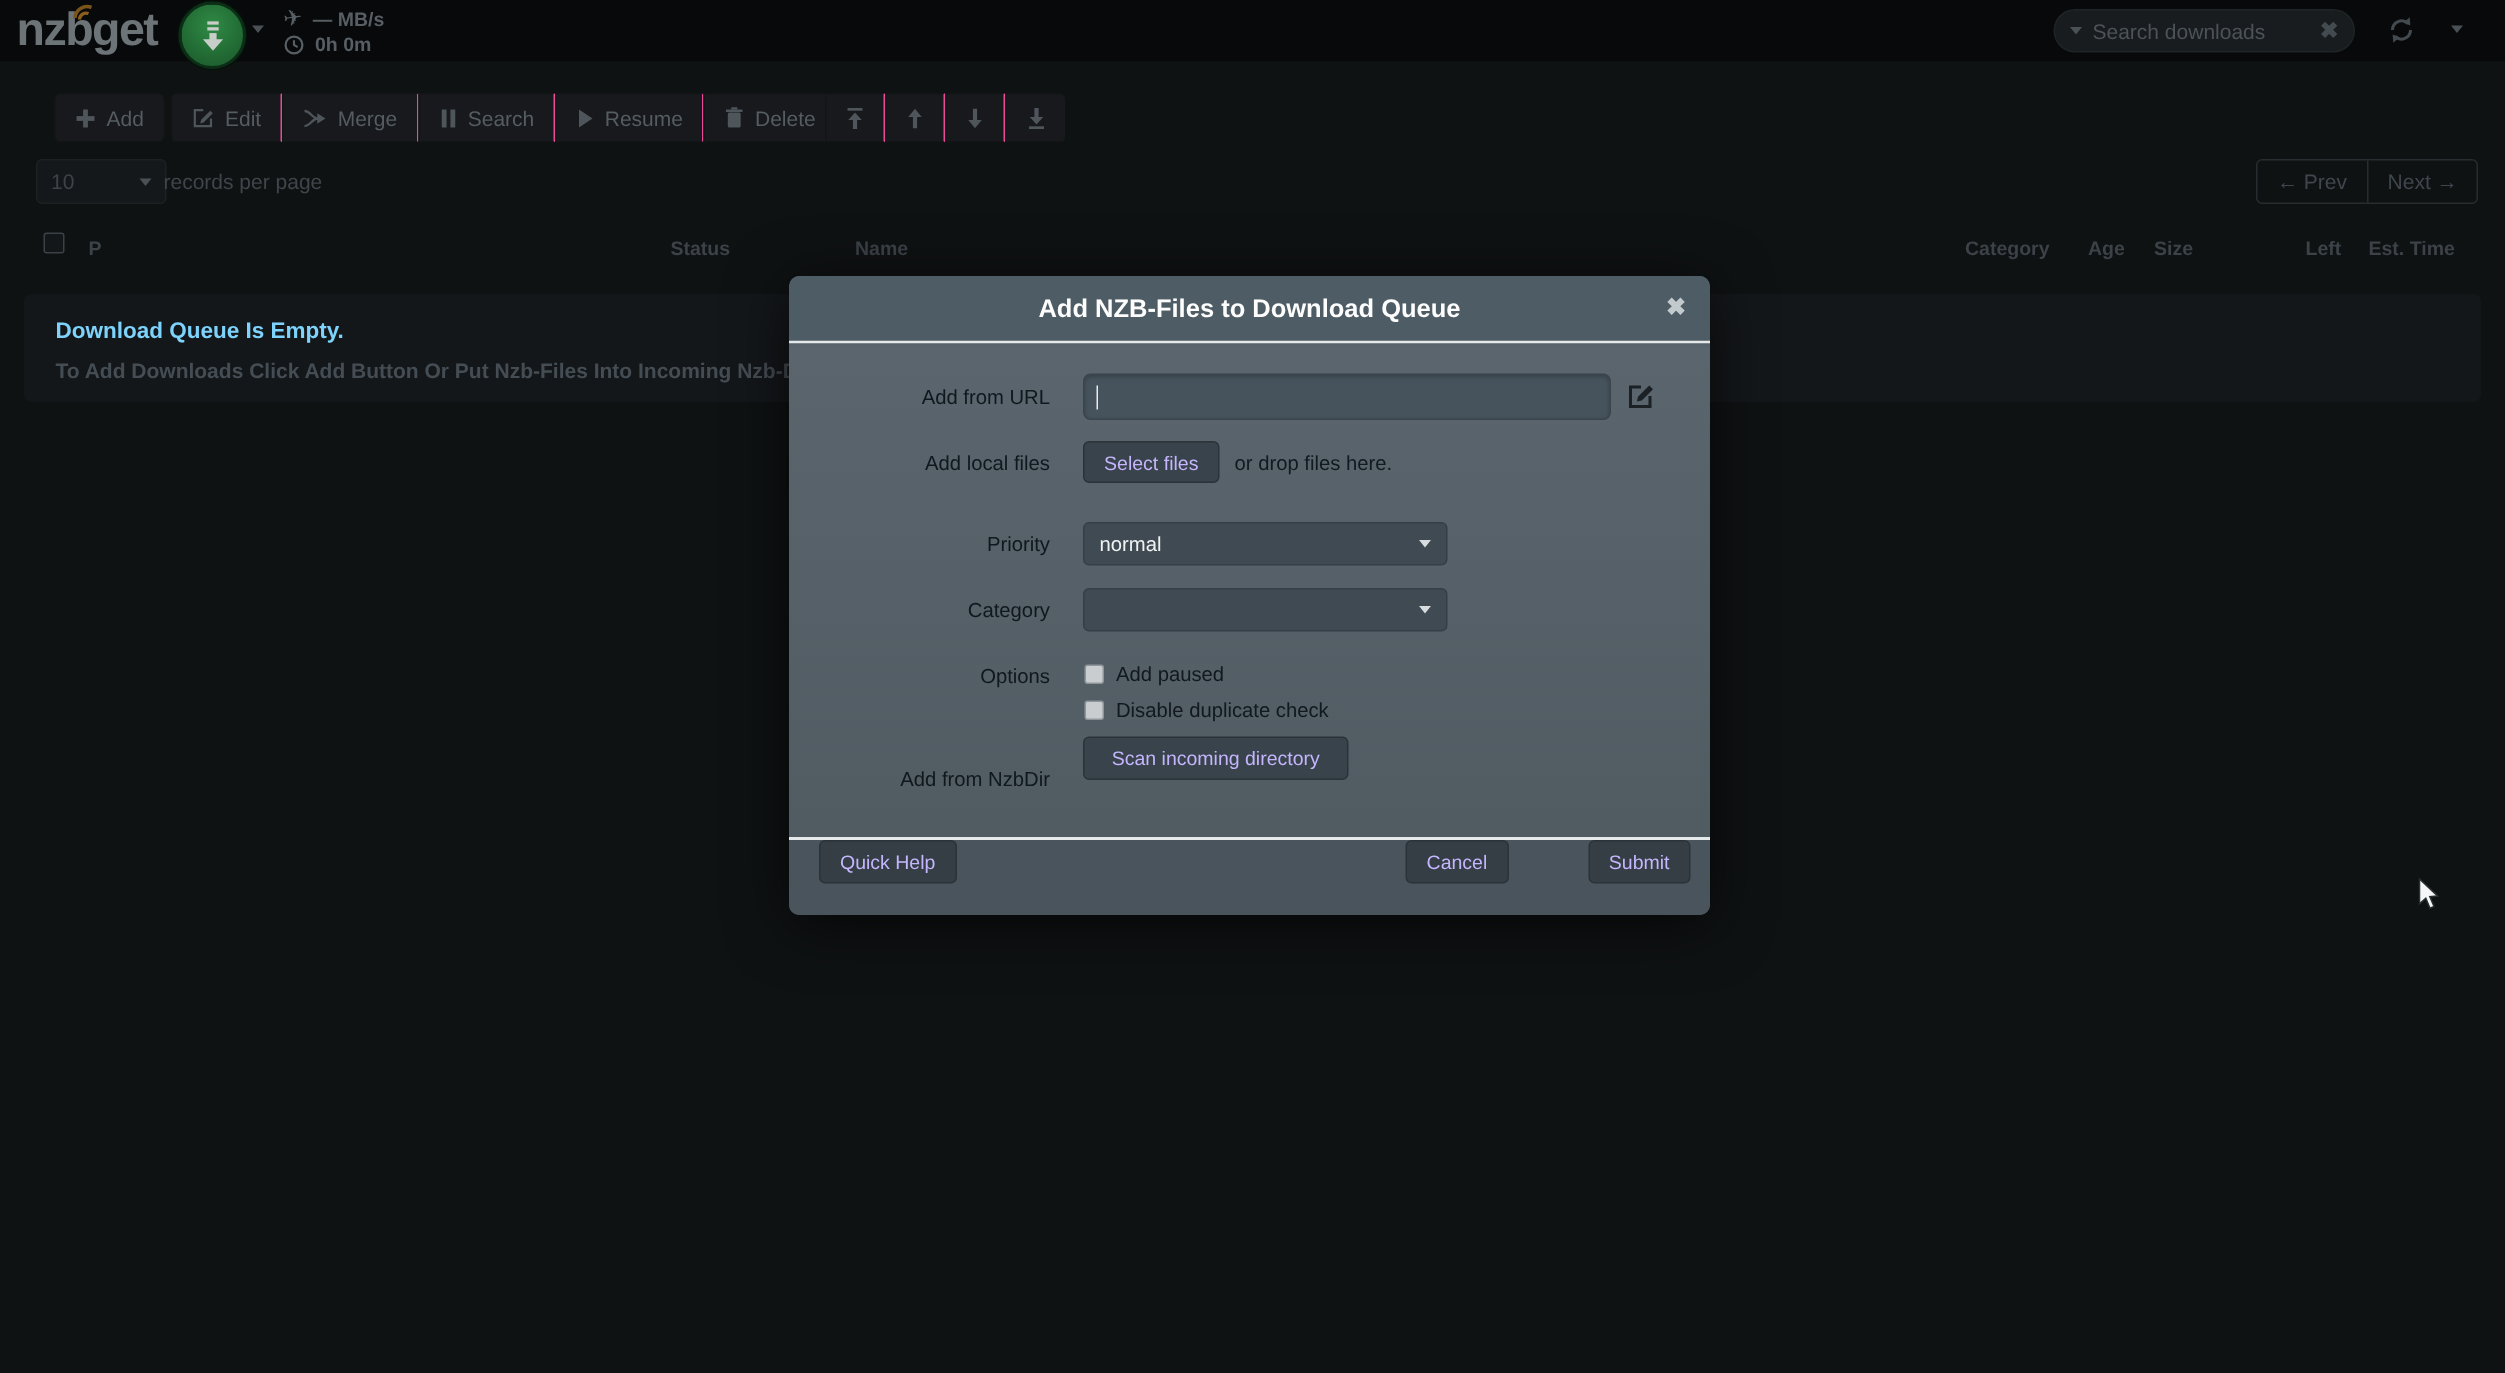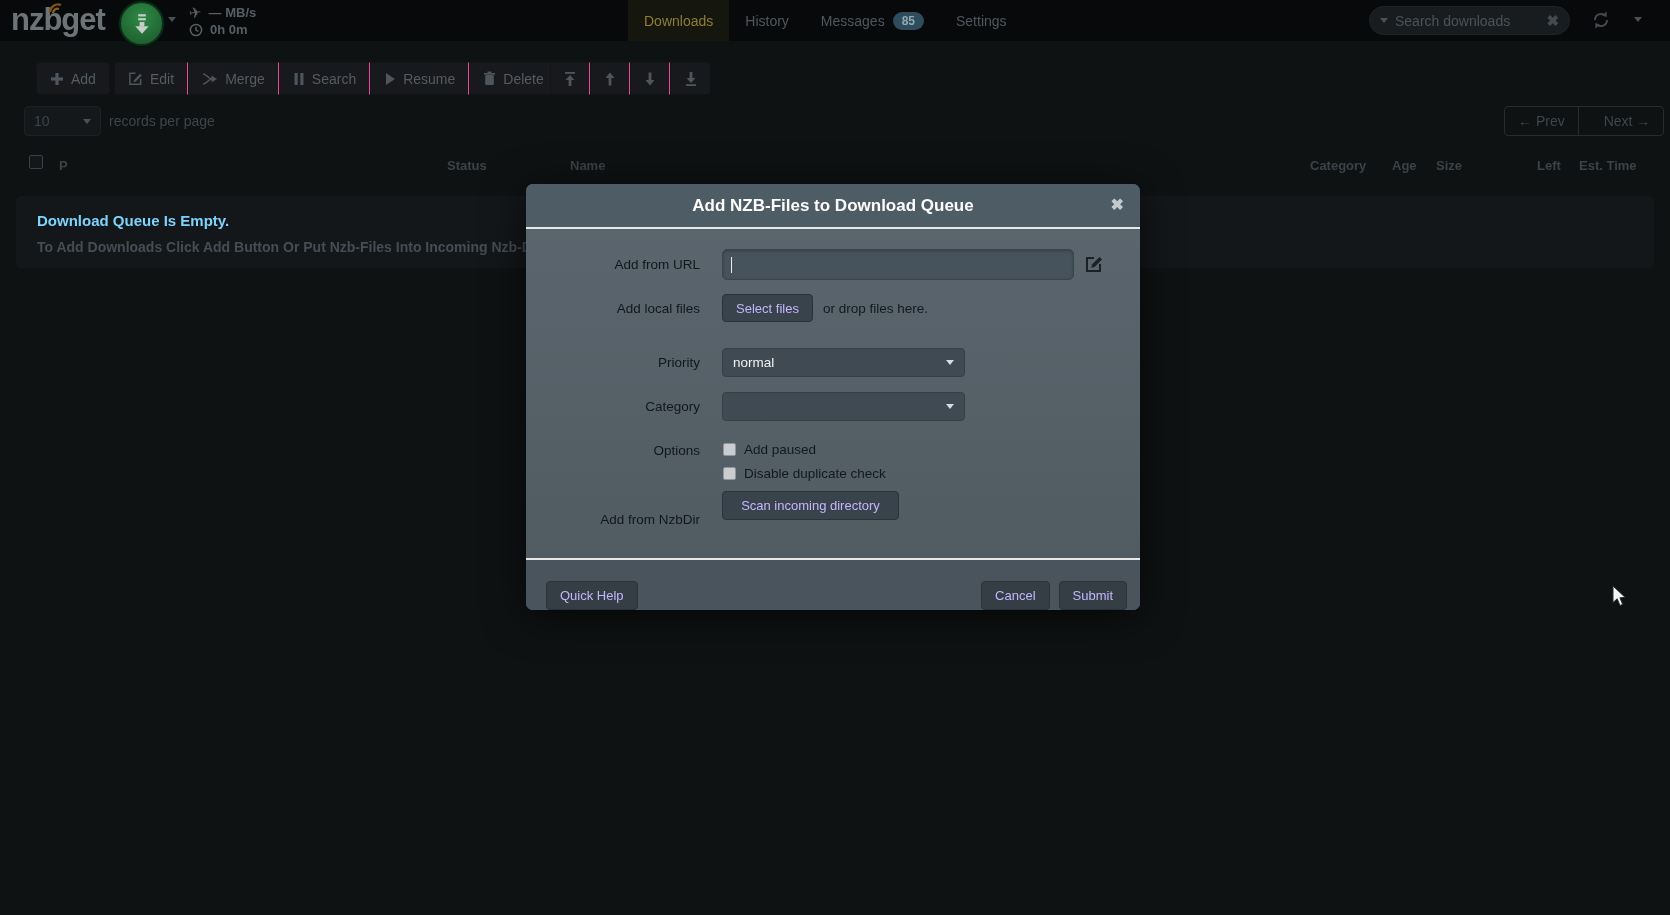--- a/index.html
+++ b/index.html
@@ -38,23 +38,23 @@
   .tbtn svg { flex:none; }
   .btn-single { position:absolute; left:24px; border-radius:4px; }
   .btn-group { position:absolute; display:flex; border-radius:4px; overflow:hidden; }
   .btn-group .tbtn { border-right:1px solid #ec4899; }
   .btn-group .tbtn:last-child { border-right:none; }
   .group-actions { left:102px; }
   .group-move { left:538px; }
   .group-move .tbtn { width:40px; justify-content:center; padding:0; }
 
   
-  .pagesize-select { position:absolute; left:24px; top:106px; width:77px; height:30px; background:#15181a; border:1px solid #1d2124; border-radius:4px; color:#3d4449; font-size:14px; display:flex; align-items:center; justify-content:space-between; padding:0 9px; cursor:pointer; }
+  .pagesize-select { position:absolute; left:24px; top:106px; width:87px; height:30px; background:#15181a; border:1px solid #1d2124; border-radius:4px; color:#3d4449; font-size:14px; display:flex; align-items:center; justify-content:space-between; padding:0 9px; cursor:pointer; }
   .pagesize-label { position:absolute; left:109px; top:113px; color:#3e454b; font-size:14px; }
-  .prevnext { position:absolute; left:1504px; top:106px; height:30px; display:flex; border:1px solid #272c30; border-radius:4px;gap:12px; }
+  .prevnext { position:absolute; left:1504px; top:106px; height:30px; display:flex; border:1px solid #272c30; border-radius:4px; }
   .pnbtn { display:flex; align-items:center; padding:0 13px; color:#3f464d; font-size:14px; cursor:pointer; }
   .pnbtn:first-child { border-right:1px solid #272c30; }
 
   
   .thead { position:absolute; left:0; top:150px; width:1670px; height:28px; color:#3b4248; font-size:13px; font-weight:bold; }
   .th { position:absolute; top:8px; }
   .hdr-checkbox { position:absolute; left:29px; top:5px; width:14px; height:14px; background:#14171a; border:1px solid #3a4147; border-radius:2px; cursor:pointer; }
 
   
   .empty-panel { position:absolute; left:16px; top:196px; width:1638px; height:72px; background:#14171a; border-radius:5px; padding:16px 21px; }
@@ -73,21 +73,21 @@
   .murl-icon { position:absolute; left:558px; top:23px; width:20px; height:20px; cursor:pointer; }
   .mbtn { position:absolute; background:#353e45; border:1px solid #2b3339; border-radius:4px; color:#c4b5fd; font-size:13px; display:flex; align-items:center; justify-content:center; cursor:pointer; }
   .btn-selectfiles { left:196px; top:63px; width:91px; height:28px; background:#39434b; }
   .drop-hint { position:absolute; left:297px; top:70px; color:#121a1f; font-size:13.5px; }
   .mselect { position:absolute; left:196px; top:0; width:243px; height:29px; background:#3f4a52; border:1px solid #353f46; border-radius:4px; color:#f0f3f4; font-size:13.5px; display:flex; align-items:center; padding:0 10px; cursor:pointer; }
   .mselect .caret { margin-left:auto; border-top-color:#d7dcde; border-left-width:4px; border-right-width:4px; }
   .sel-priority { top:117px; } .sel-category { top:161px; }
   .mcheck { position:absolute; left:197px; width:13px; height:13px; background:#c9cdd0; border:1px solid #8f979b; border-radius:2px; cursor:pointer; }
   .mcheck-label { position:absolute; left:218px; color:#11191e; font-size:13.5px; cursor:default; }
   .btn-scan { left:196px; top:260px; width:177px; height:29px; background:#39434b; }
-  .modal-footer { position:absolute; left:0; bottom:0; width:100%; height:52px; background:#4a545c; border-top:2px solid #e6e9ea; border-radius:0 0 7px 7px; display:flex; align-items:flex-end; padding:0 13px 0 20px; }
+  .modal-footer { position:absolute; left:0; bottom:0; width:100%; height:52px; background:#4a545c; border-top:2px solid #e6e9ea; border-radius:0 0 7px 7px; display:flex; align-items:flex-start; padding:0 13px 0 20px;gap:44px; }
   .fbtn { position:static; height:29px; padding:0 13px; }
   .footer-spacer { flex:1; }
   .modal-footer .fbtn + .fbtn { margin-left:9px; }
 
   .cursor-arrow { position:absolute; left:1612px; top:585px; z-index:20; pointer-events:none; }
 
   .icon-stroke { stroke:#4e555b; fill:none; stroke-width:1.6; }
 </style>
 </head>
 <body>
@@ -117,35 +117,20 @@
       </div>
       <div class="status-row">
         <svg width="14" height="14" viewBox="0 0 14 14">
           <circle cx="7" cy="7" r="5.6" stroke="#585f64" stroke-width="1.5" fill="none"></circle>
           <path d="M7 3.8 V7 L9.4 8.4" stroke="#585f64" stroke-width="1.4" fill="none"></path>
         </svg>
         <span>0h 0m</span>
       </div>
     </div>
 
-    <div class="nav-tabs">
-      <div class="nav-tab active">
-        <span>Downloads</span>
-      </div>
-      <div class="nav-tab">
-        <span>History</span>
-      </div>
-      <div class="nav-tab">
-        <span>Messages</span>
-        <span class="badge">85</span>
-      </div>
-      <div class="nav-tab">
-        <span>Settings</span>
-      </div>
-    </div>
 
     <div class="search-wrap">
       <span class="search-caret caret"></span>
       <input class="search-input" type="text" placeholder="Search downloads" style="">
       <span class="search-clear">✖</span>
     </div>
     <svg class="refresh-btn" viewBox="0 0 22 22">
       <path d="M5 11 a6 6 0 0 1 10.3-4.2" stroke="#424a50" stroke-width="2" fill="none"></path>
       <polygon points="16.5,2.5 16.9,8 12.2,6.2" fill="#424a50"></polygon>
       <path d="M17 11 a6 6 0 0 1 -10.3 4.2" stroke="#424a50" stroke-width="2" fill="none"></path>

